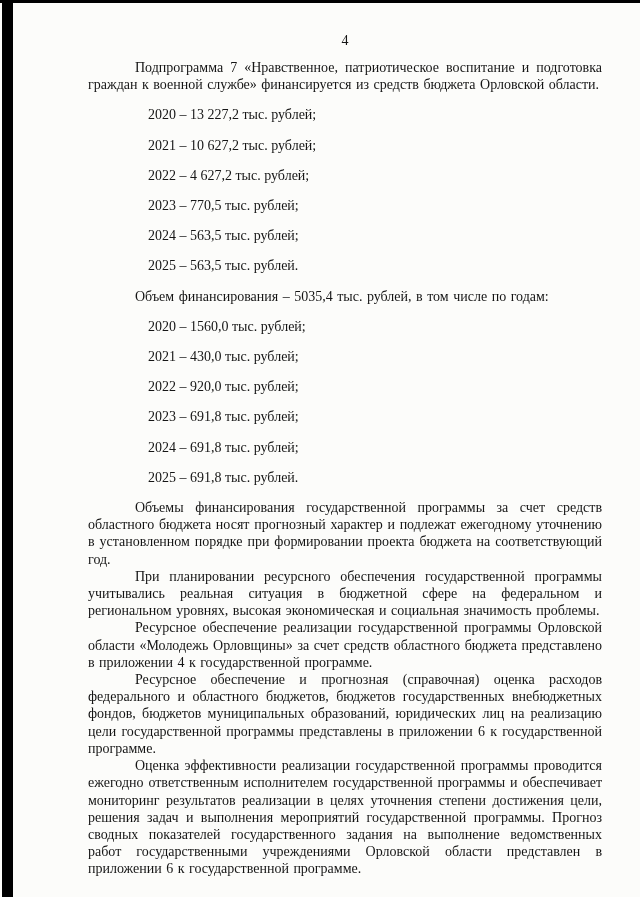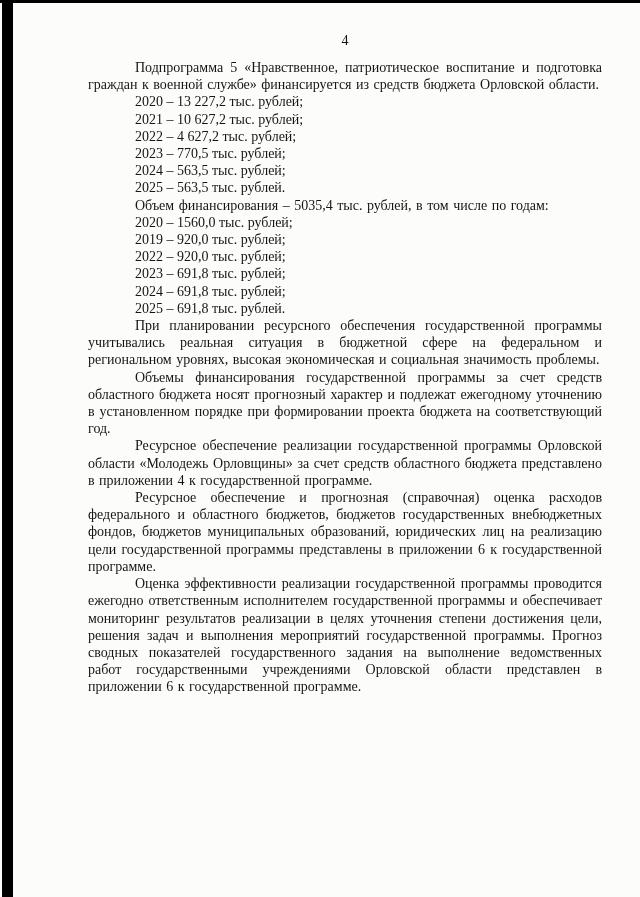--- a/index.html
+++ b/index.html
@@ -39,48 +39,48 @@
   }
   .para {
     margin: 0;
     font-size: 14px;
     line-height: 17.2px;
     text-align: justify;
     text-indent: 47px;
     word-spacing: 1px;
   }
   .year-line {
-    margin: 0;
+    margin: 13px;
     font-size: 14px;
     line-height: 17.2px;
     padding-left: 47px;
   }
 </style>
 </head>
 <body>
 
 <div class="scan-edge-top"></div>
 <div class="scan-edge-left"></div>
 
 <div class="page-body">
   <div class="page-number">4</div>
   <div id="document-text">
-      <p class="para">Подпрограмма 5 «Нравственное, патриотическое воспитание и подготовка граждан к военной службе» финансируется из средств бюджета Орловской области.</p>
+      <p class="para">Подпрограмма 7 «Нравственное, патриотическое воспитание и подготовка граждан к военной службе» финансируется из средств бюджета Орловской области.</p>
       <p class="year-line">2020 – 13 227,2 тыс. рублей;</p>
       <p class="year-line">2021 – 10 627,2 тыс. рублей;</p>
       <p class="year-line">2022 – 4 627,2 тыс. рублей;</p>
       <p class="year-line">2023 – 770,5 тыс. рублей;</p>
       <p class="year-line">2024 – 563,5 тыс. рублей;</p>
       <p class="year-line">2025 – 563,5 тыс. рублей.</p>
       <p class="para">Объем финансирования – 5035,4 тыс. рублей, в том числе по годам:</p>
       <p class="year-line">2020 – 1560,0 тыс. рублей;</p>
-      <p class="year-line">2019 – 920,0 тыс. рублей;</p>
+      <p class="year-line">2021 – 430,0 тыс. рублей;</p>
       <p class="year-line">2022 – 920,0 тыс. рублей;</p>
       <p class="year-line">2023 – 691,8 тыс. рублей;</p>
       <p class="year-line">2024 – 691,8 тыс. рублей;</p>
       <p class="year-line">2025 – 691,8 тыс. рублей.</p>
+      <p class="para">Объемы финансирования государственной программы за счет средств областного бюджета носят прогнозный характер и подлежат ежегодному уточнению в установленном порядке при формировании проекта бюджета на соответствующий год.</p>
       <p class="para">При планировании ресурсного обеспечения государственной программы учитывались реальная ситуация в бюджетной сфере на федеральном и региональном уровнях, высокая экономическая и социальная значимость проблемы.</p>
-      <p class="para">Объемы финансирования государственной программы за счет средств областного бюджета носят прогнозный характер и подлежат ежегодному уточнению в установленном порядке при формировании проекта бюджета на соответствующий год.</p>
       <p class="para">Ресурсное обеспечение реализации государственной программы Орловской области «Молодежь Орловщины» за счет средств областного бюджета представлено в приложении 4 к государственной программе.</p>
       <p class="para">Ресурсное обеспечение и прогнозная (справочная) оценка расходов федерального и областного бюджетов, бюджетов государственных внебюджетных фондов, бюджетов муниципальных образований, юридических лиц на реализацию цели государственной программы представлены в приложении 6 к государственной программе.</p>
       <p class="para">Оценка эффективности реализации государственной программы проводится ежегодно ответственным исполнителем государственной программы и обеспечивает мониторинг результатов реализации в целях уточнения степени достижения цели, решения задач и выполнения мероприятий государственной программы. Прогноз сводных показателей государственного задания на выполнение ведомственных работ государственными учреждениями Орловской области представлен в приложении 6 к государственной программе.</p>
     </div>
 </div>
 
 </body></html>

